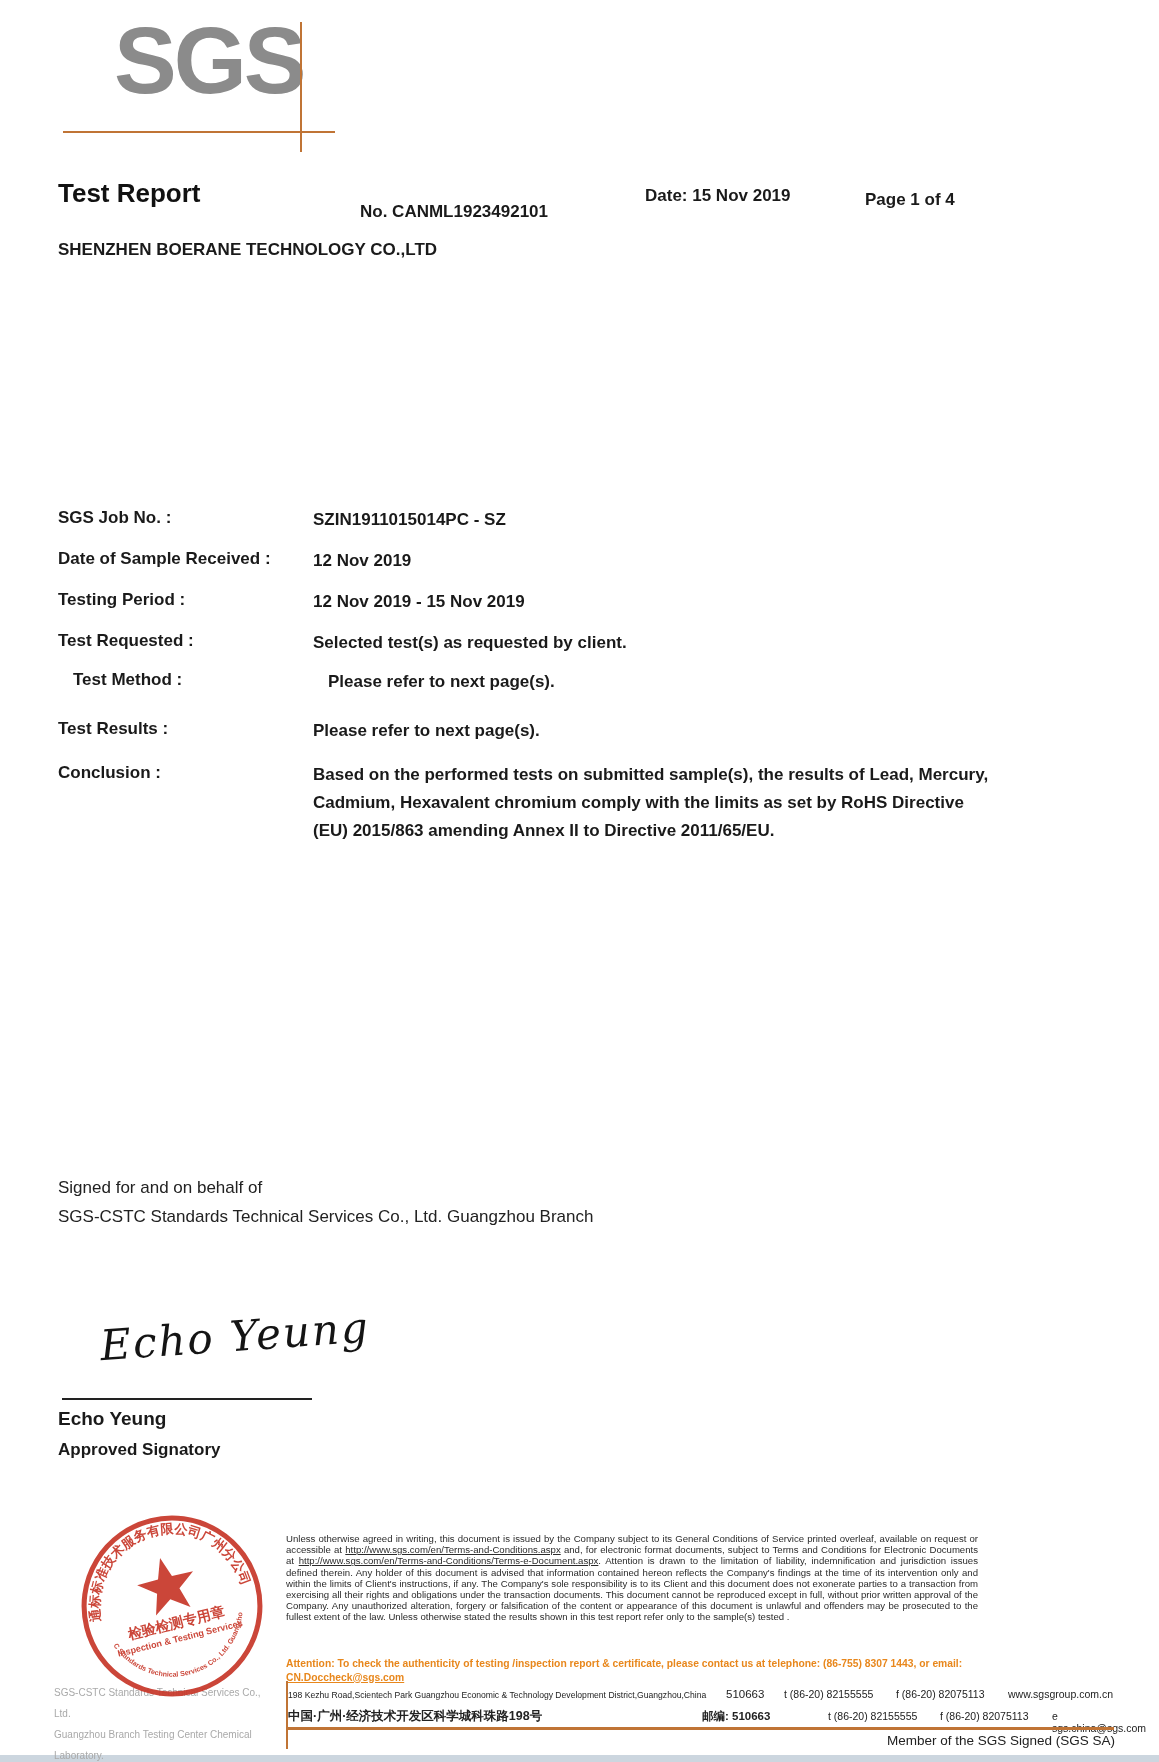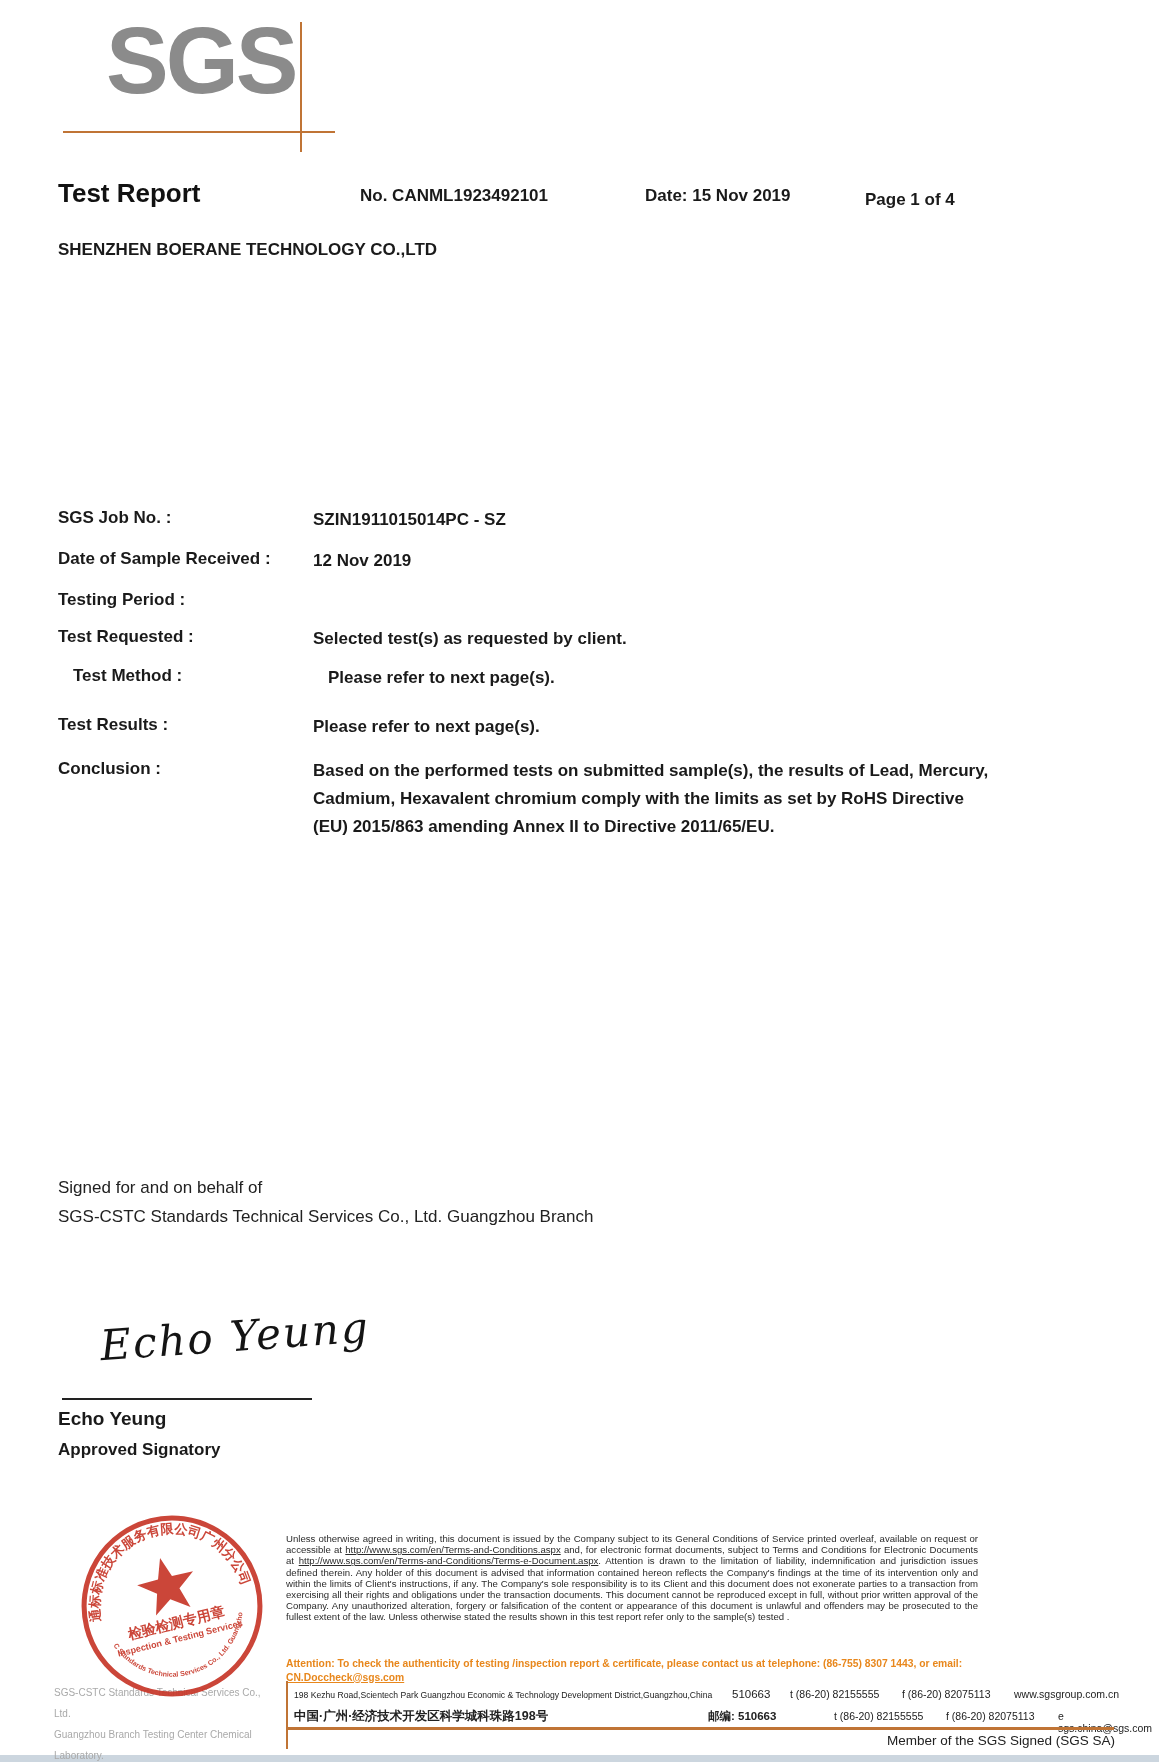--- a/index.html
+++ b/index.html
@@ -6,29 +6,29 @@
   .page{
     position:relative;
     width:1159px;height:1762px;
     background:#ffffff;
     font-family:"Liberation Sans", sans-serif;
     color:#1a1a1a;
     overflow:hidden;
   }
   
   .logo-text{
-    position:absolute;left:106px;top:14px;
+    position:absolute;left:114px;top:14px;
     font-size:94px;font-weight:bold;color:#8b8b8b;
     letter-spacing:-3px;line-height:1;
   }
   .logo-hline{position:absolute;left:63px;top:131px;width:272px;height:2px;background:#c07435;}
   .logo-vline{position:absolute;left:300px;top:22px;width:2px;height:130px;background:#c07435;}
   
   .report-title{position:absolute;left:58px;top:178px;font-size:26px;font-weight:bold;color:#111;}
-  .report-no{position:absolute;left:360px;top:186px;font-size:17px;font-weight:bold;}
+  .report-no{position:absolute;left:360px;top:202px;font-size:17px;font-weight:bold;}
   .report-date{position:absolute;left:645px;top:186px;font-size:17px;font-weight:bold;}
   .report-page{position:absolute;left:865px;top:190px;font-size:17px;font-weight:bold;}
   
   .client-name{position:absolute;left:58px;top:240px;font-size:17px;font-weight:bold;}
   .client-address{position:absolute;left:58px;top:277px;font-size:17px;font-weight:bold;}
   
   .sample-intro{
     position:absolute;left:58px;top:430px;width:862px;
     font-size:17px;font-weight:bold;line-height:36px;
   }
@@ -66,21 +66,21 @@
     font-size:9.6px;line-height:11.2px;text-align:justify;color:#2b2b2b;
   }
   .ulink{text-decoration:underline;}
   .attention{
     position:absolute;left:286px;top:1657px;width:700px;
     font-size:10.3px;font-weight:bold;color:#e8871c;line-height:13.5px;
   }
   .attention .ulink{color:#e8871c;}
   
   .addr-vline{position:absolute;left:286px;top:1681px;width:2px;height:68px;background:#c07435;}
-  .addr-block{position:absolute;left:294px;top:1688px;width:820px;}
+  .addr-block{position:absolute;left:288px;top:1688px;width:820px;}
   .addr-row{display:flex;align-items:baseline;height:20px;}
   .addr-en{flex:0 0 438px;font-size:8.6px;color:#222;}
   .addr-cn{flex:0 0 370px;font-size:12.5px;font-weight:bold;color:#222;}
   .addr-postal-cn{flex:0 0 68px;font-size:12px;font-weight:bold;color:#222;padding-left:44px;}
   .addr-postal{flex:0 0 58px;font-size:11.5px;color:#222;}
   .addr-t{flex:0 0 112px;font-size:10.5px;color:#222;}
   .addr-f{flex:0 0 112px;font-size:10.5px;color:#222;}
   .addr-web{flex:1;font-size:10.5px;color:#222;}
   .addr-cn-row .addr-postal{flex-basis:126px;}
   .addr-hline{position:absolute;left:286px;top:1727px;width:828px;height:3px;background:#c07435;}
@@ -107,20 +107,21 @@
       <div class="detail-row">
         <span class="dl">SGS Job No. :</span>
         <span class="dv">SZIN1911015014PC - SZ</span>
       </div>
       <div class="detail-row">
         <span class="dl">Date of Sample Received :</span>
         <span class="dv">12 Nov 2019</span>
       </div>
       <div class="detail-row">
         <span class="dl">Testing Period :</span>
+        <span class="dv">12 Nov 2019 - 15 Nov 2019</span>
       </div>
       <div class="detail-row">
         <span class="dl">Test Requested :</span>
         <span class="dv">Selected test(s) as requested by client.</span>
       </div>
       <div class="detail-row">
         <span class="dl">Test Method :</span>
         <span class="dv">Please refer to next page(s).</span>
       </div>
       <div class="detail-row">

